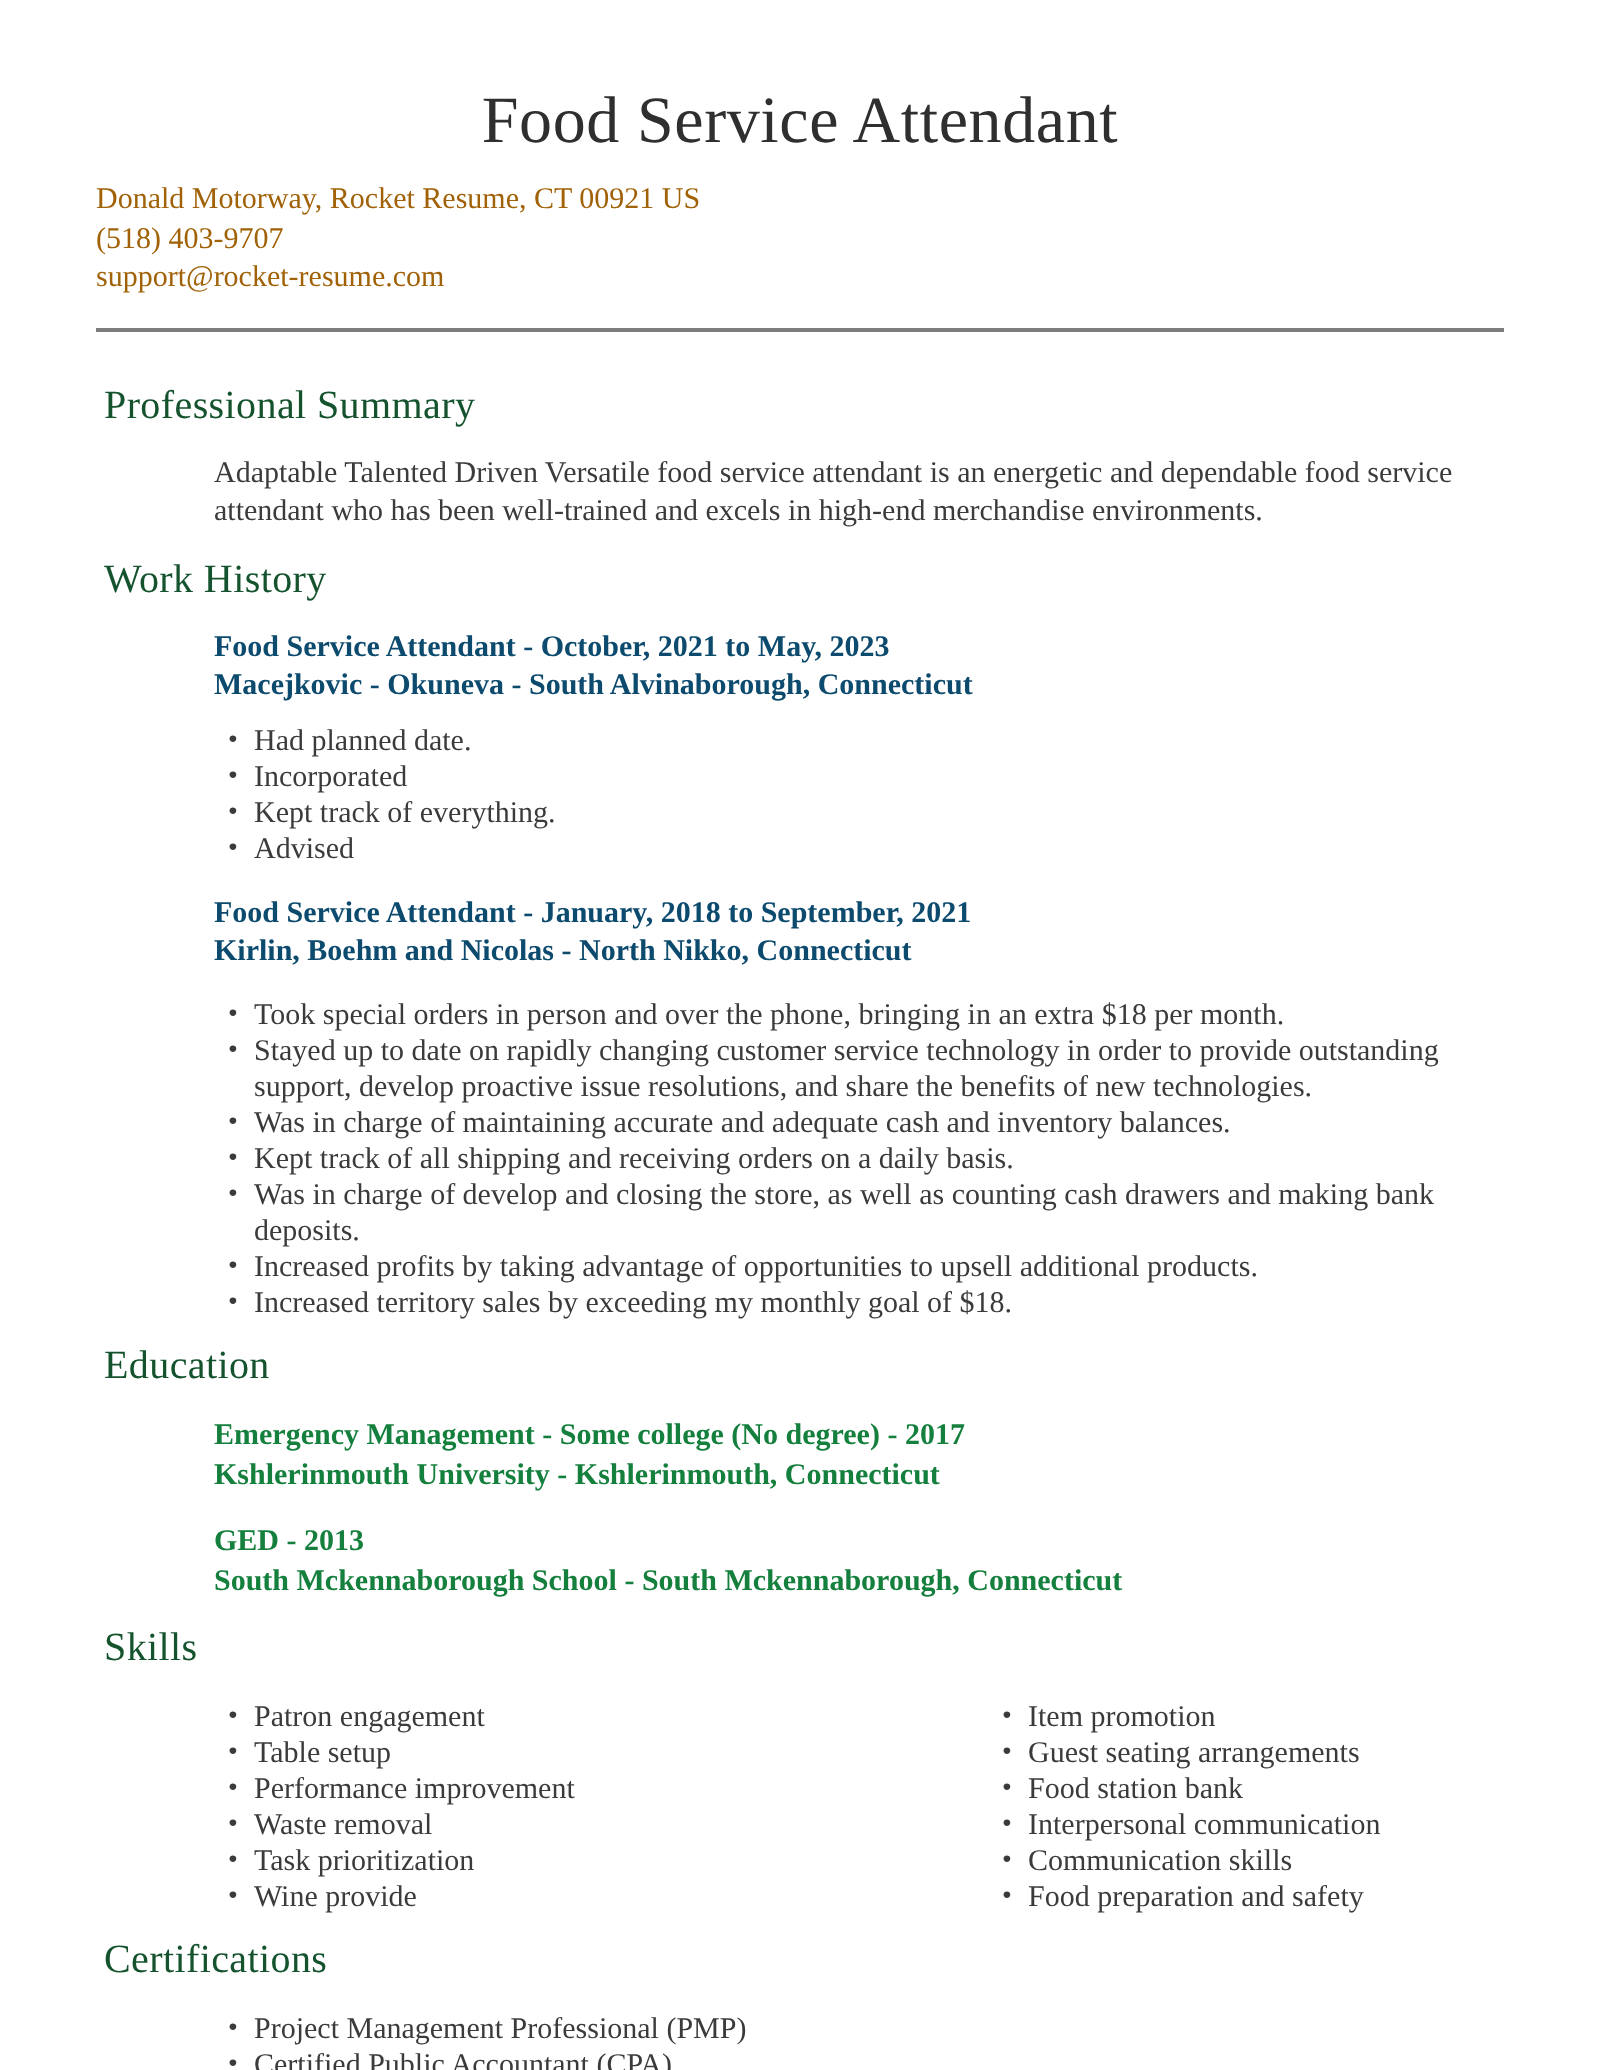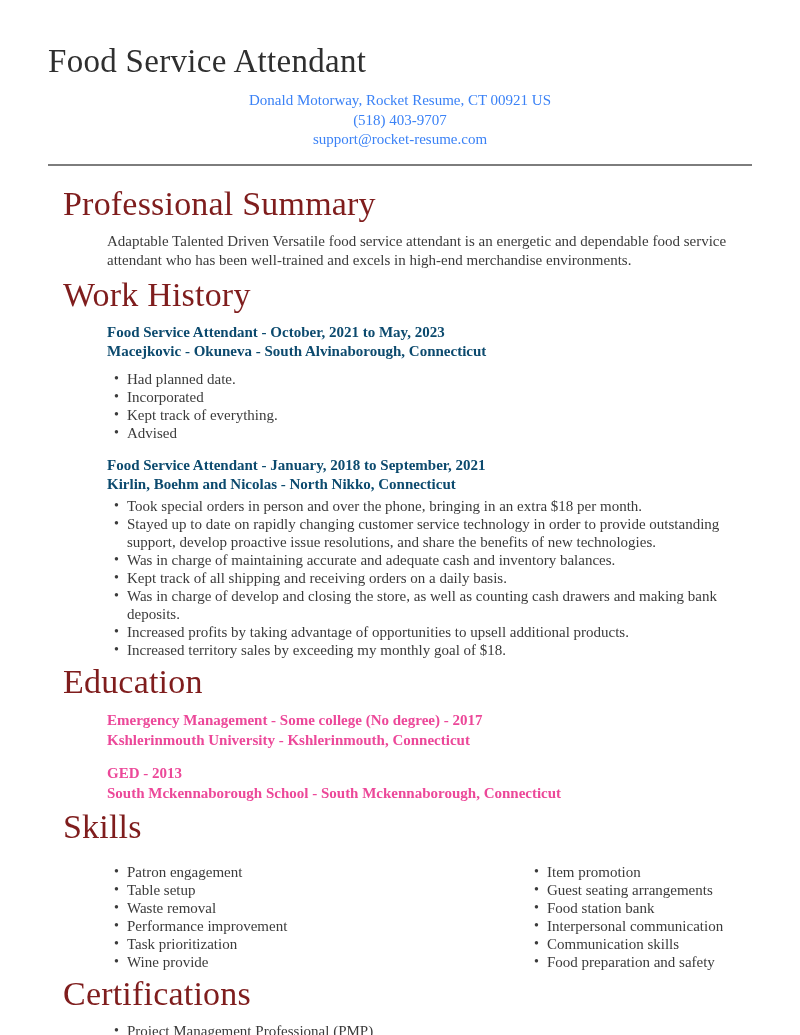--- a/index.html
+++ b/index.html
@@ -8,53 +8,53 @@
     width: 800px; height: 1035px; overflow: hidden;
     background: #ffffff; color: #3b3b3b;
     font-family: "Liberation Serif", "DejaVu Serif", serif;
     font-size: 15px; line-height: 18px;
   }
   .page { padding: 26px 48px 0 48px; width: 800px; }
 
   
   .resume-title {
     font-size: 33px; line-height: 38px; font-weight: 400;
-    color: #2f2f2f; margin: 16px 0 11px 0;
+    text-align: center; color: #2f2f2f; margin: 16px 0 11px 0;
     letter-spacing: 0.3px;
   }
-  .contact { text-align: center; font-size: 15px; line-height: 19.5px; color: #3b82f6; }
+  .contact { text-align: left; font-size: 15px; line-height: 19.5px; color: #a16207; }
   .divider { border: none; border-top: 2px solid #7d7d7d; margin: 14px 0 0 0; }
 
   
   h2.sec {
-    font-size: 34px; line-height: 27px; font-weight: 400;
-    color: #7f1d1d; margin: 15px; letter-spacing: 0.2px;
+    font-size: 20px; line-height: 27px; font-weight: 400;
+    color: #14532d; margin: 4px; letter-spacing: 0.2px;
   }
   .mt24 { margin-top: 24px !important; }
   .mt11 { margin-top: 11px !important; }
   .mt10 { margin-top: 10px !important; }
   .mt9  { margin-top: 9px  !important; }
 
   
-  .indent { margin-left: 59px; gap: 33px; }
+  .indent { margin-left: 59px; }
 
   .summary-text { margin: 11px 0 0 59px; max-width: 648px; line-height: 19px; }
 
   .job-head { margin: 11px 0 0 59px; font-weight: 700; line-height: 19.5px; color: #0c4a6e; }
   .job-head.second { margin-top: 14px; }
 
   ul.bullets { margin: 8px 0 0 59px; padding: 0 0 0 20px; list-style: none; }
-  ul.bullets.job2 { margin-top: 2px; }
+  ul.bullets.job2 { margin-top: 12px; }
   ul.bullets li { position: relative; padding: 0; max-width: 600px; }
   ul.bullets li::before {
     content: "\2022"; position: absolute; left: -13px; top: 0;
     font-size: 14px; color: #3b3b3b;
   }
 
-  .edu-entry { margin: 11px 0 0 59px; font-weight: 700; line-height: 20px; color: #ec4899; }
+  .edu-entry { margin: 11px 0 0 59px; font-weight: 700; line-height: 20px; color: #15803d; }
   .edu-entry.second { margin-top: 13px; }
 
   .skills-cols { display: flex; margin-top: 3px; }
   .skills-cols ul.bullets { margin-top: 8px; }
   .skills-col1 { width: 387px; }
   .skills-col2 { flex: 1; }
   .skills-col2 ul.bullets { margin-left: 0; }
 
   .cert-list { margin-top: 12px !important; }
 </style>
@@ -129,22 +129,22 @@
   </section>
 
   <section>
     <h2 class="sec mt10">Skills</h2>
     <div class="skills-cols indent">
       <div class="skills-col1">
         <ul class="bullets" style="margin-left:0;">
 
         <li>Patron engagement</li>
             <li>Table setup</li>
+            <li>Performance improvement</li>
             <li>Waste removal</li>
-            <li>Performance improvement</li>
             <li>Task prioritization</li>
             <li>Wine provide</li>
           </ul>
       </div>
       <div class="skills-col2">
         <ul class="bullets">
 
         <li>Item promotion</li>
             <li>Guest seating arrangements</li>
             <li>Food station bank</li>

